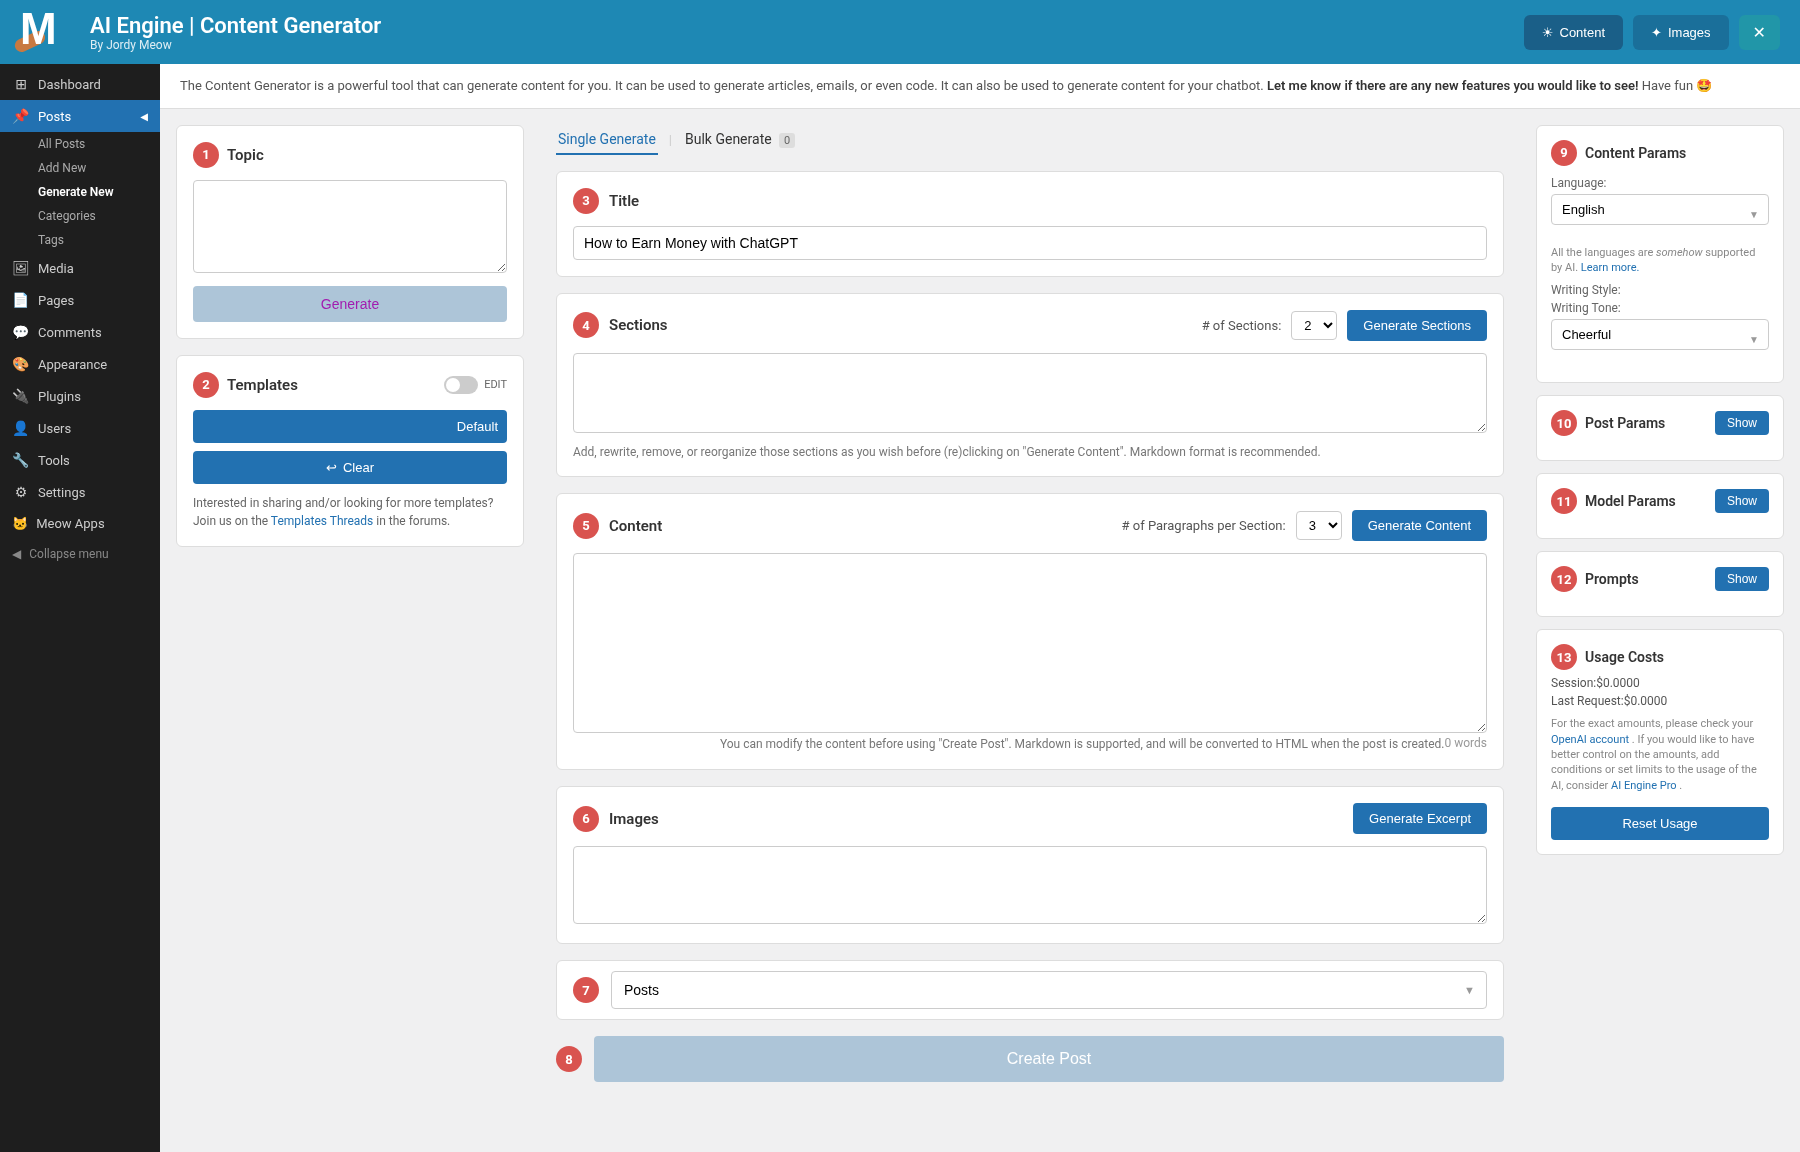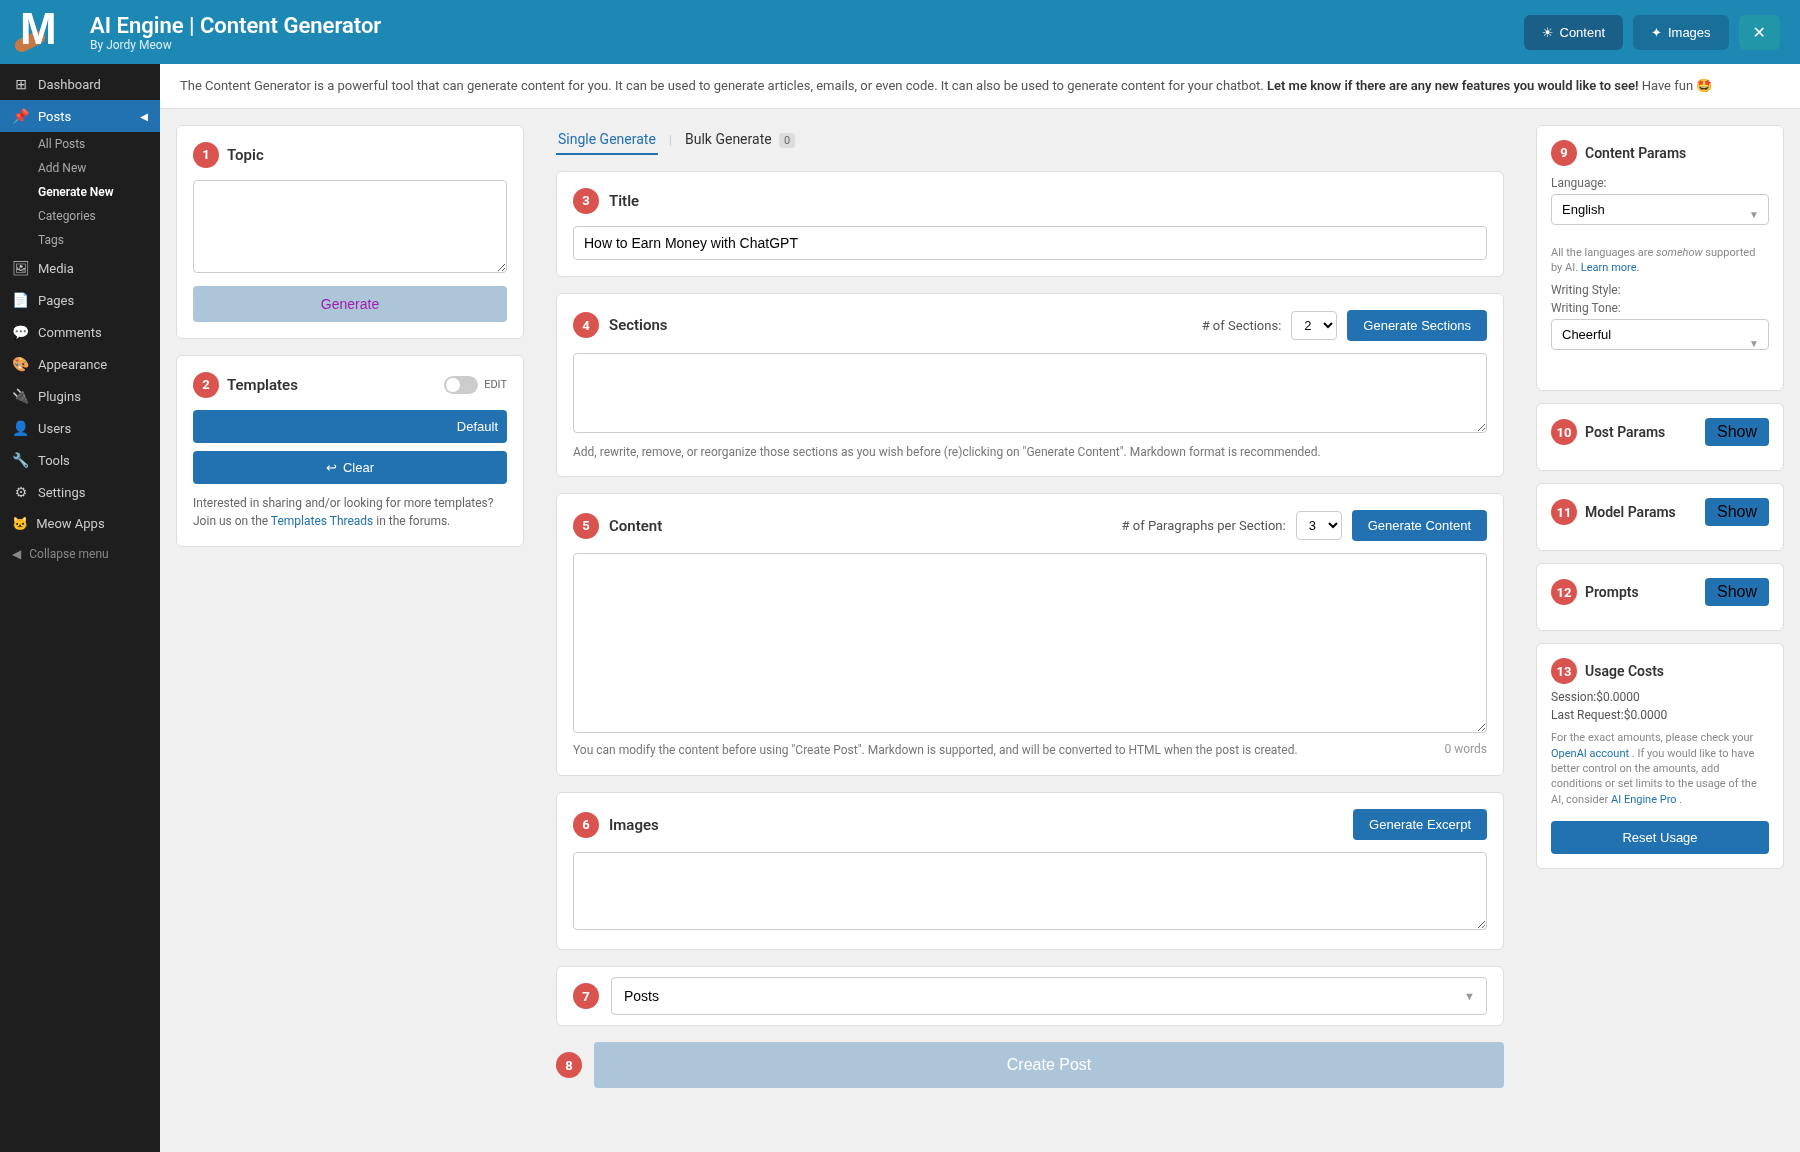--- a/index.html
+++ b/index.html
@@ -91,21 +91,21 @@
     .select-wrapper::after { content: '▼'; position: absolute; right: 12px; top: 50%; transform: translateY(-50%); color: #999; font-size: 11px; pointer-events: none; }
 
     .create-post-btn { width: 100%; background: #adc5d8; color: white; border: none; border-radius: 4px; padding: 14px; font-size: 16px; cursor: pointer; }
 
     
     .right-panel { width: 280px; flex-shrink: 0; padding: 16px; overflow-y: auto; background: #f0f0f1; }
 
     .param-box { background: white; border-radius: 6px; padding: 14px; margin-bottom: 12px; border: 1px solid #ddd; }
     .param-box-header { display: flex; align-items: center; justify-content: space-between; margin-bottom: 10px; }
     .param-box-title { display: flex; align-items: center; gap: 8px; font-size: 14px; font-weight: 600; color: #333; }
-    .param-show-btn { background: #2271b1; color: #000000; border: none; border-radius: 4px; padding: 5px 12px; font-size: 16px; cursor: pointer; }
+    .param-show-btn { background: #2271b1; color: #ffffff; border: none; border-radius: 4px; padding: 5px 12px; font-size: 12px; cursor: pointer; }
 
     .param-label { font-size: 12px; color: #666; margin-bottom: 4px; }
     .param-select { width: 100%; border: 1px solid #ccc; border-radius: 4px; padding: 7px 10px; font-size: 13px; background: white; cursor: pointer; margin-bottom: 10px; appearance: none; }
     .param-select-wrapper { position: relative; margin-bottom: 10px; }
     .param-select-wrapper::after { content: '▼'; position: absolute; right: 10px; top: 50%; transform: translateY(-50%); color: #999; font-size: 10px; pointer-events: none; }
     .param-note { font-size: 11px; color: #888; line-height: 1.4; margin-bottom: 8px; }
     .param-note a { color: #2271b1; text-decoration: none; }
 
     .usage-row { display: flex; justify-content: flex-start; font-size: 12px; color: #555; margin-bottom: 4px; }
     .usage-note { font-size: 11px; color: #888; line-height: 1.4; margin: 8px 0; }
@@ -314,21 +314,21 @@
                   <option>2</option>
                   <option>4</option>
                   <option>5</option>
                 </select>
                 <button class="action-btn">
                   <span>Generate Content</span>
                 </button>
               </div>
             </div>
             <textarea rows="10" style="min-height: 180px;"></textarea>
-            <div style="display:flex;justify-content:space-between;margin-top:6px;">
+            <div style="display:flex;justify-content:flex-end;">
               <span class="content-note">You can modify the content before using "Create Post". Markdown is supported, and will be converted to HTML when the post is created.</span>
               <span class="word-count">0 words</span>
             </div>
           </div>
 
           <div class="content-section">
             <div class="content-section-header">
               <div class="content-section-left">
                 <div class="step-badge">6</div>
                 <span class="section-title">Images</span>
@@ -376,21 +376,21 @@
                 <option>English</option>
                 <option>French</option>
                 <option>Spanish</option>
                 <option>German</option>
               </select>
             </div>
             <p class="param-note">All the languages are <em>somehow</em> supported by AI. <a href="#">Learn more.</a></p>
             <p class="param-label">Writing Style:</p>
             <p class="param-label">Writing Tone:</p>
             <div class="param-select-wrapper">
-              <select class="param-select" style="margin-bottom:16px;">
+              <select class="param-select" style="margin-bottom:8px;">
                 <option>Cheerful</option>
                 <option>Neutral</option>
                 <option>Formal</option>
                 <option>Humorous</option>
               </select>
             </div>
           </div>
 
           <div class="param-box">
             <div class="param-box-header">

